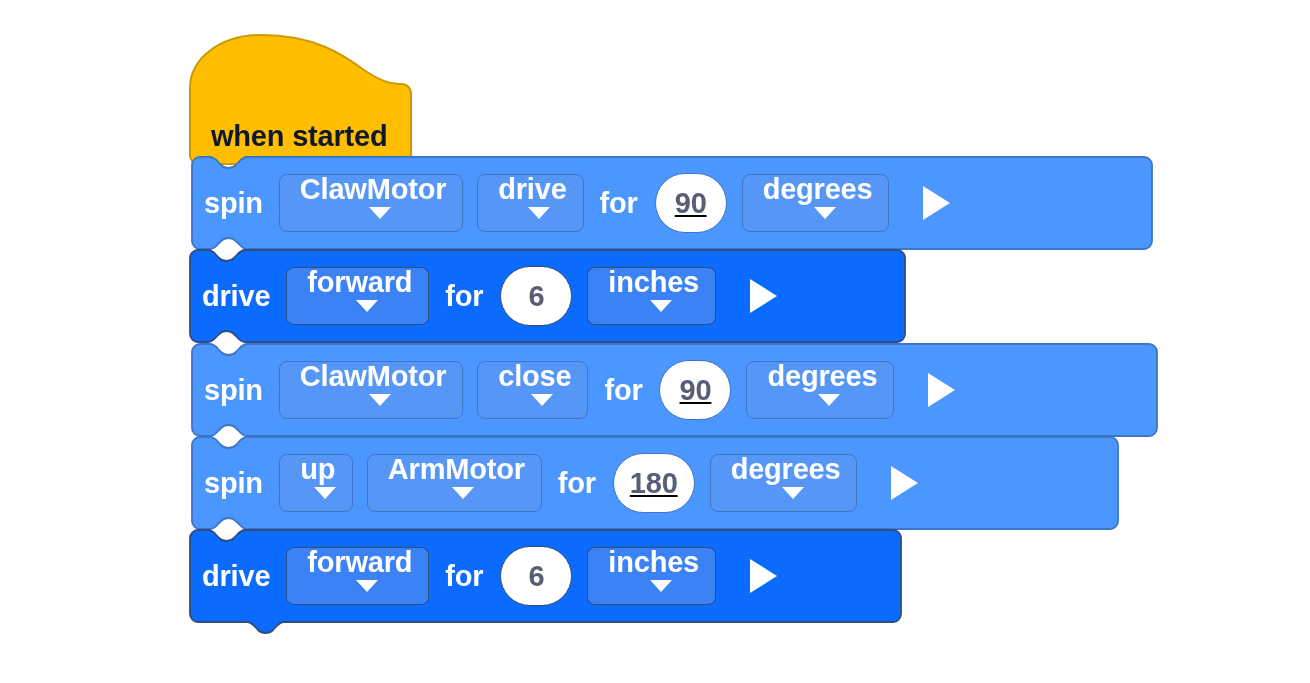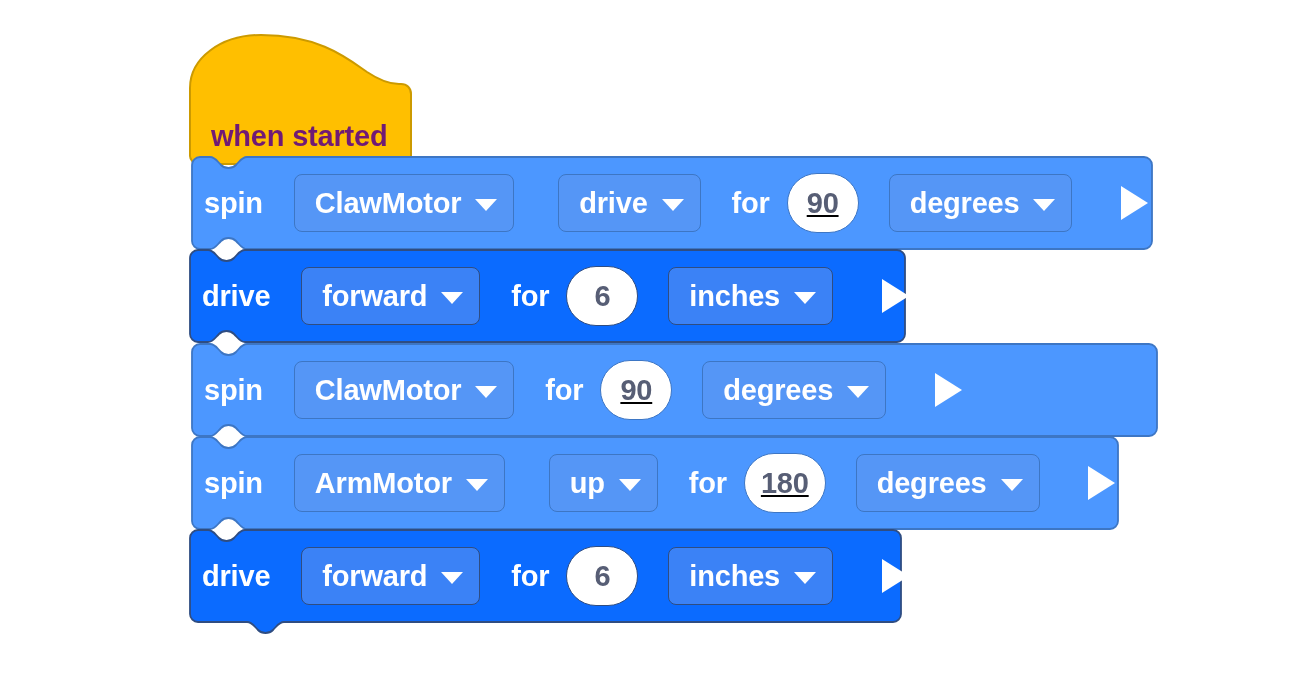--- a/index.html
+++ b/index.html
@@ -42,21 +42,21 @@
   
   .hat-block {
     position: absolute;
   }
   .hat-block .hat-label {
     position: absolute;
     left: 22px;
     top: 86px;
     font-size: 29px;
     font-weight: bold;
-    color: #701a75;
+    color: #0f172a;
     letter-spacing: -0.2px;
     white-space: nowrap;
     z-index: 2;
     text-align: right;
   }
 
   
   .blk-text {
     font-size: 29px;
     font-weight: bold;
@@ -67,22 +67,23 @@
     line-height: 1;
   }
 
   
   .dropdown {
     display: inline-flex;
     align-items: center;
     height: 58px;
     border-radius: 8px;
     padding: 0 16px 0 20px;
-    margin: 0 22px;
+    margin: 0 7px;
     white-space: nowrap;
+    flex-direction: column;
   }
   .dropdown .dd-label {
     font-size: 29px;
     font-weight: bold;
     color: #ffffff;
     letter-spacing: -0.2px;
     line-height: 1;
   }
   .dd-arrow {
     display: inline-block;
@@ -251,20 +252,24 @@
                C41,81 34,81 30,85
                C26,89 24,93 19,93
                L9,93 C4.6,93 1,89.4 1,85 Z" fill="#4c97ff" stroke="#3d76c4" stroke-width="1.8"></path>
     </svg>
     <div class="row">
       <span class="blk-text">spin</span>
       <span class="dropdown">
         <span class="dd-label">ClawMotor</span>
         <span class="dd-arrow"></span>
       </span>
+      <span class="dropdown">
+        <span class="dd-label">close</span>
+        <span class="dd-arrow"></span>
+      </span>
       <span class="blk-text">for</span>
       <span class="num-oval">
         <span class="num-text">90</span>
       </span>
       <span class="dropdown">
         <span class="dd-label">degrees</span>
         <span class="dd-arrow"></span>
       </span>
       <span class="play-btn">
         <span class="play-tri"></span>
@@ -281,25 +286,25 @@
                L919,1 C923.4,1 927,4.6 927,9
                L927,85 C927,89.4 923.4,93 919,93
                L56,93 C51,93 49,89 45,85
                C41,81 34,81 30,85
                C26,89 24,93 19,93
                L9,93 C4.6,93 1,89.4 1,85 Z" fill="#4c97ff" stroke="#3d76c4" stroke-width="1.8"></path>
     </svg>
     <div class="row">
       <span class="blk-text">spin</span>
       <span class="dropdown">
+        <span class="dd-label">up</span>
+        <span class="dd-arrow"></span>
+      </span>
+      <span class="dropdown">
         <span class="dd-label">ArmMotor</span>
-        <span class="dd-arrow"></span>
-      </span>
-      <span class="dropdown">
-        <span class="dd-label">up</span>
         <span class="dd-arrow"></span>
       </span>
       <span class="blk-text">for</span>
       <span class="num-oval">
         <span class="num-text">180</span>
       </span>
       <span class="dropdown">
         <span class="dd-label">degrees</span>
         <span class="dd-arrow"></span>
       </span>

